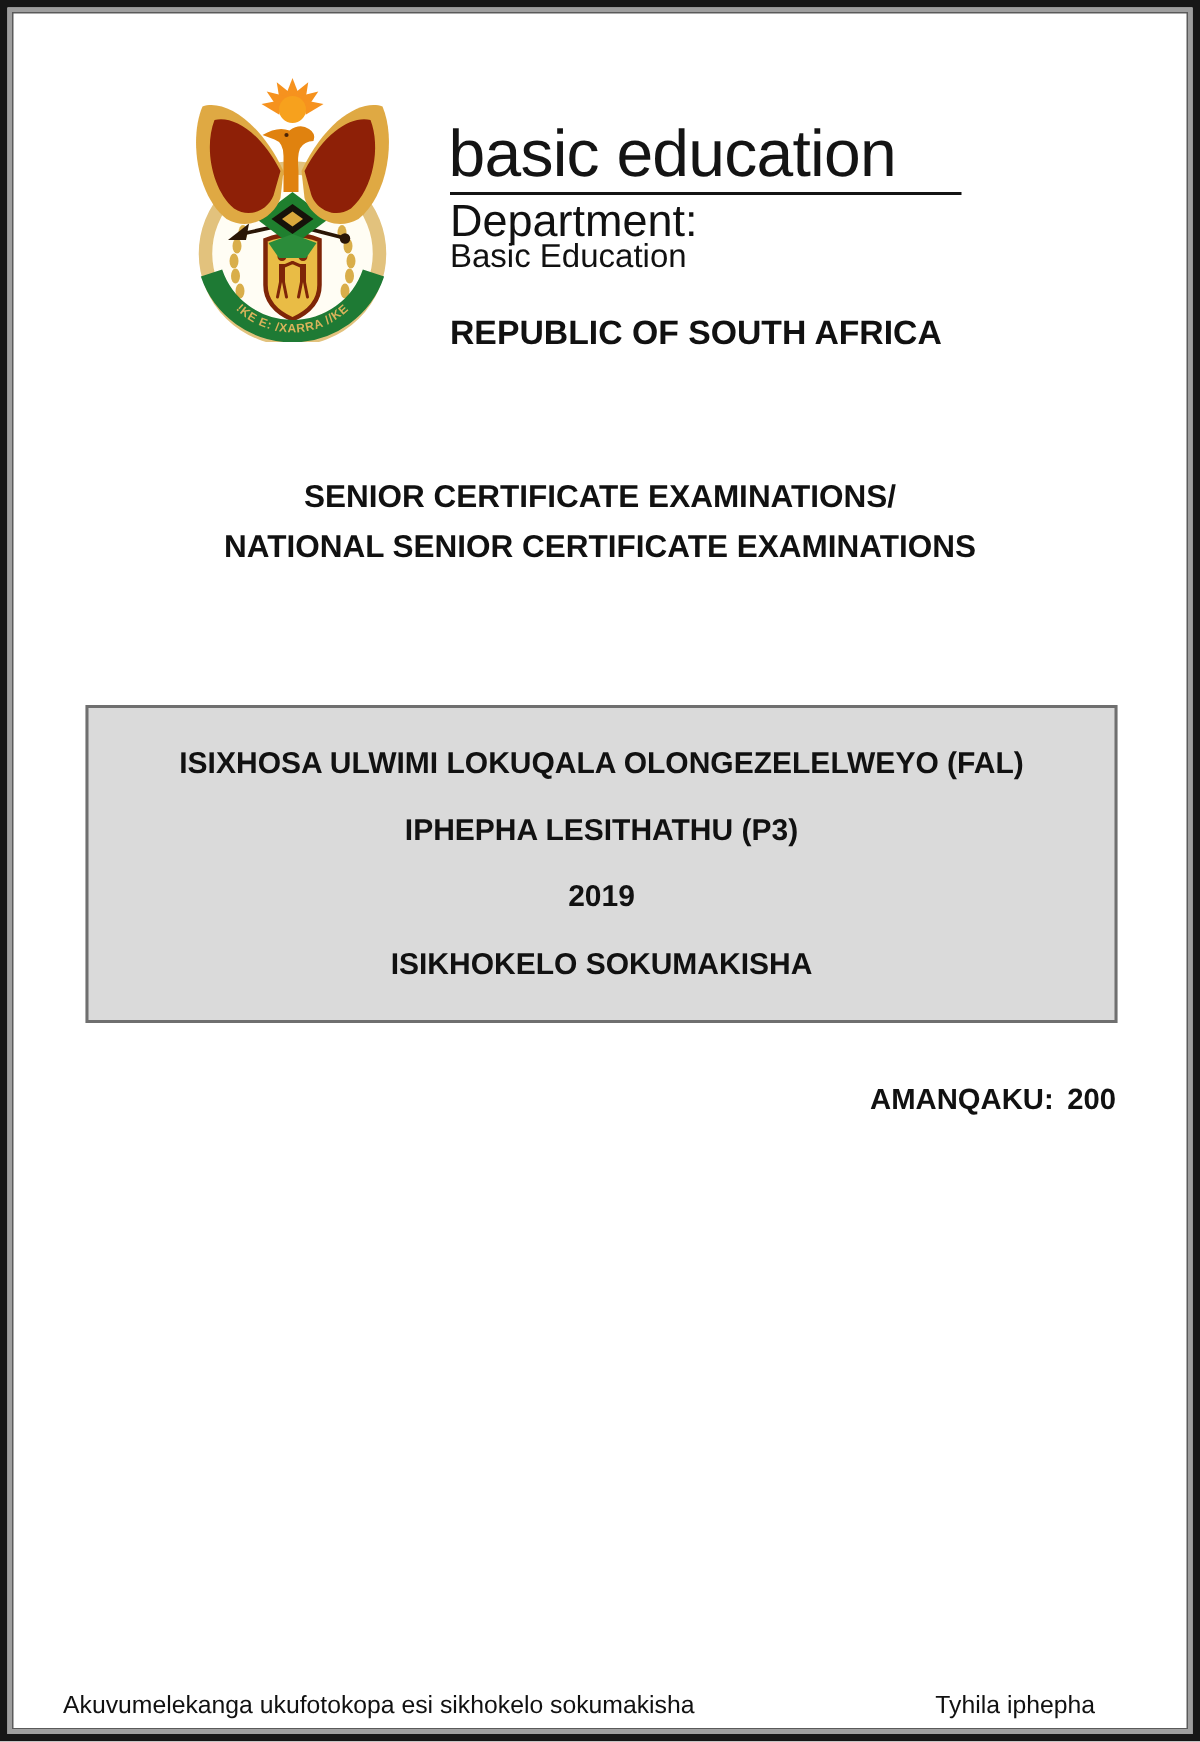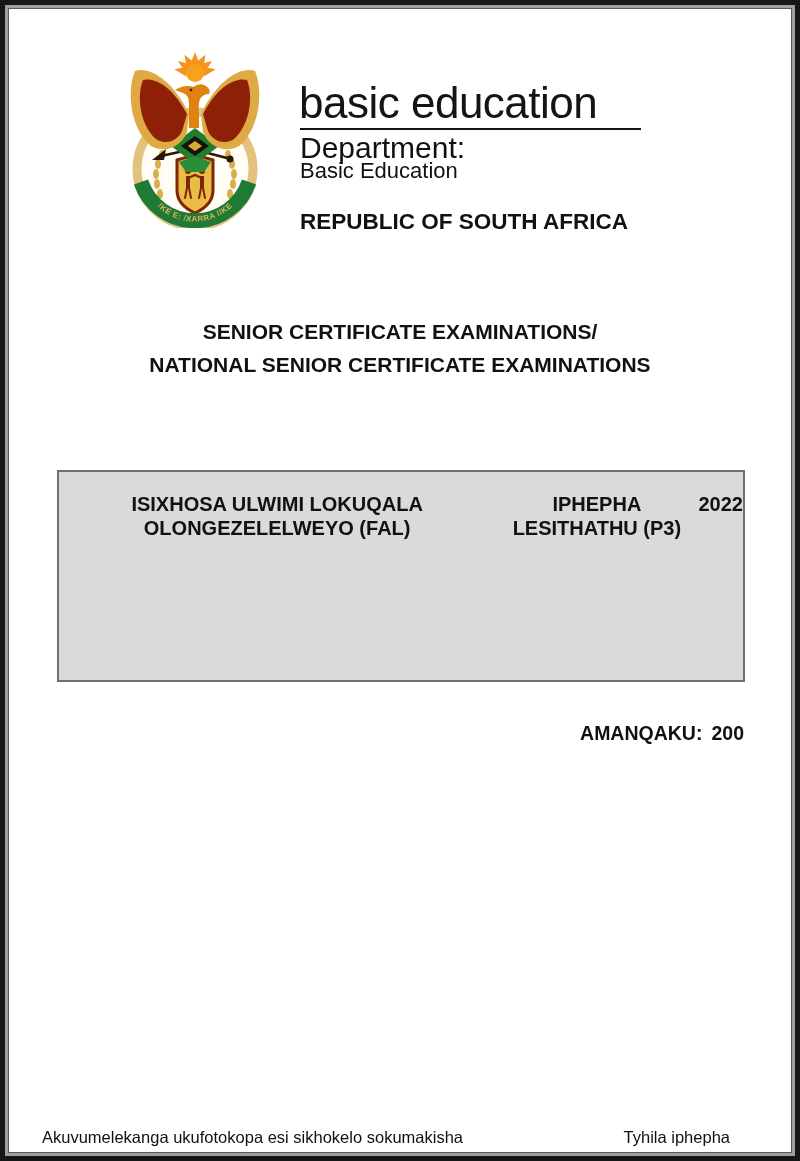--- a/index.html
+++ b/index.html
@@ -12,21 +12,21 @@
   .emblem{position:absolute;left:116px;top:39px;width:140px;height:180px;}
 
   .wordmark{position:absolute;left:290px;top:72px;font-size:44px;font-weight:400;letter-spacing:-0.5px;line-height:1;color:#141414;}
   .rule{position:absolute;left:291px;top:119px;width:341px;height:2px;background:#141414;}
   .dept1{position:absolute;left:291px;top:128px;font-size:30px;line-height:22px;}
   .dept2{position:absolute;left:291px;top:151px;font-size:22px;line-height:22px;}
   .country{position:absolute;left:291px;top:174px;font-size:22.5px;line-height:24px;font-weight:bold;margin-top:27px;}
 
   .headline{position:absolute;left:0;top:306px;width:100%;text-align:center;font-weight:bold;font-size:21px;line-height:33px;}
 
-  .title-box{position:absolute;left:48px;top:461px;width:688px;height:212px;background:#dadada;border:2px solid #6f6f6f;box-sizing:border-box;display:flex;flex-direction:row;justify-content:space-evenly;text-align:center;padding:20px 0;}
+  .title-box{position:absolute;left:48px;top:461px;width:688px;height:212px;background:#dadada;border:2px solid #6f6f6f;box-sizing:border-box;display:flex;flex-direction:column;justify-content:space-evenly;text-align:center;padding:4px 0;}
   .title-box div{font-weight:bold;font-size:20px;line-height:24px;}
 
   .marks{position:absolute;right:47px;top:713px;font-weight:bold;font-size:19.5px;}
   .marks .gap{display:inline-block;width:9px;}
 
   .note{position:absolute;left:0;top:853px;width:100%;text-align:center;font-weight:bold;font-size:18.5px;}
 
   .footer{position:absolute;left:33px;right:61px;top:1119px;display:flex;justify-content:space-between;font-size:16.5px;}
 </style>
 </head>
@@ -129,21 +129,22 @@
     <div class="country">REPUBLIC OF SOUTH AFRICA</div>
 
     <div class="headline">
       <div>SENIOR CERTIFICATE EXAMINATIONS/</div>
       <div>NATIONAL SENIOR CERTIFICATE EXAMINATIONS</div>
     </div>
 
     <div class="title-box">
       <div>ISIXHOSA ULWIMI LOKUQALA OLONGEZELELWEYO (FAL)</div>
       <div>IPHEPHA LESITHATHU (P3)</div>
-      <div>2022</div>
+      <div>2019</div>
+      <div>ISIKHOKELO SOKUMAKISHA</div>
     </div>
 
     <div class="marks">
       <span>AMANQAKU:</span><span class="gap"></span><span>200</span>
     </div>
 
 
     <div class="footer">
       <span>Akuvumelekanga ukufotokopa esi sikhokelo sokumakisha</span>
       <span>Tyhila iphepha</span>

